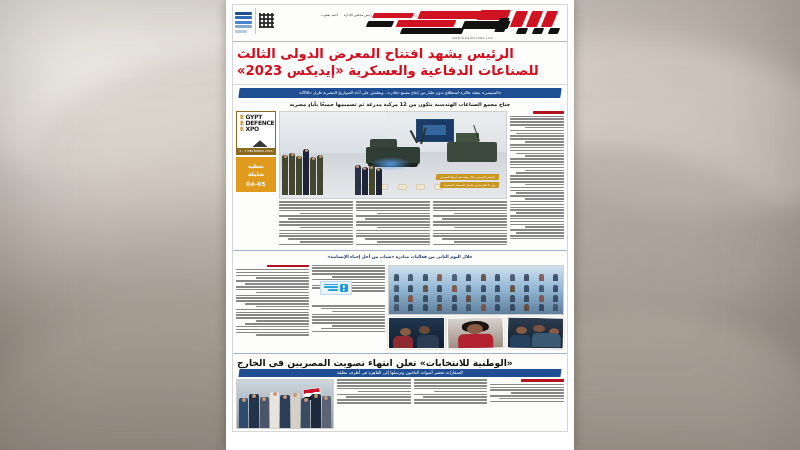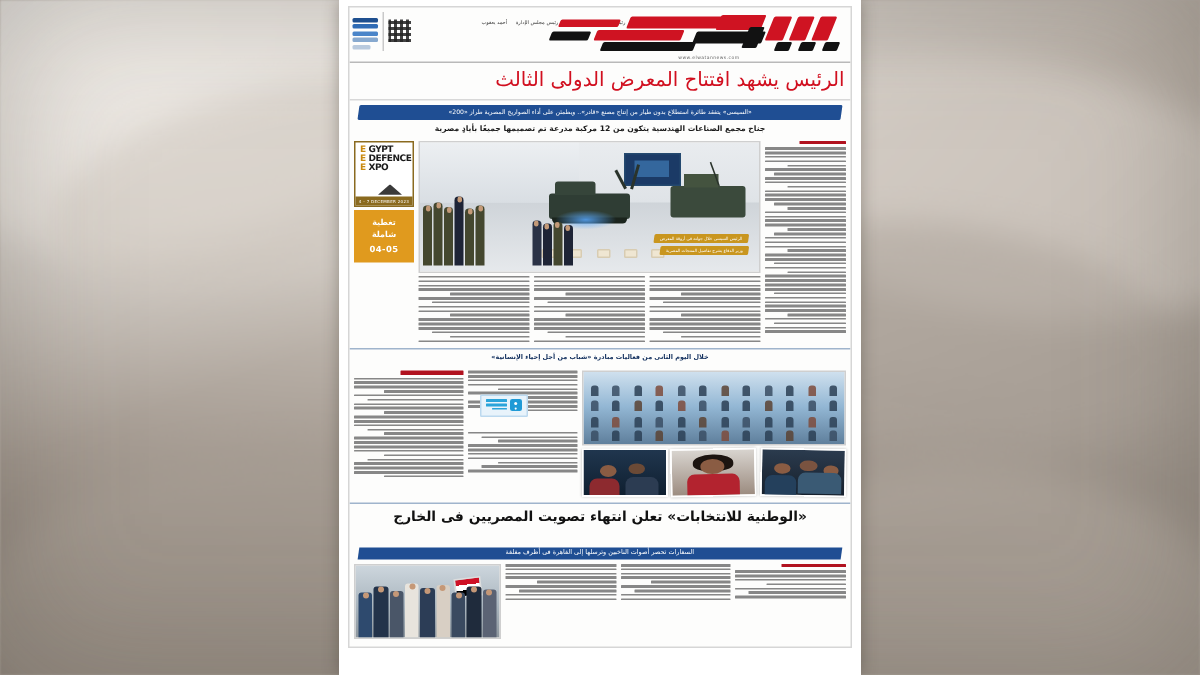--- a/index.html
+++ b/index.html
@@ -59,21 +59,21 @@
   .mh-words span{font-size:3.4px;color:#3a3a3a;letter-spacing:.2px;white-space:nowrap;}
   .logo{position:absolute;right:0px;top:4px;width:200px;height:30px;}
   .lg-bar{position:absolute;height:6px;border-radius:1px;transform:skewX(-22deg);}
   .lg-r{background:#cf1322;}
   .lg-k{background:#121212;}
   .mh-sub{position:absolute;right:74px;bottom:-1px;font-size:3px;color:#666;letter-spacing:.3px;}
 
   
   .hl-wrap{border-top:1.6px solid #b9b9b9;border-bottom:1px solid #d8d8d8;padding:3px 4px 4px;}
   .hl{
-    direction:rtl;text-align:right;color:#d10f1f;font-weight:normal;
+    direction:rtl;text-align:left;color:#d10f1f;font-weight:bold;
     font-size:13.2px;line-height:1.32;letter-spacing:-0.2px;
     font-family:"DejaVu Sans","Liberation Sans",sans-serif;
   }
   
   .kicker{
     margin:3px 6px 0;background:#1f4e93;color:#fff;direction:rtl;text-align:center;
     font-size:4.1px;line-height:1.9;padding:1px 6px;border-radius:1px;
     transform:skewX(-8deg);
   }
   .kicker span{display:inline-block;transform:skewX(8deg);white-space:nowrap;}
@@ -178,22 +178,22 @@
     background:#e8f3fb;border:.6px solid #bcd9ef;padding:2px 3px;border-radius:1px;
   }
   .fl-box{width:8px;height:8px;background:#1f9ad6;border-radius:1.5px;position:relative;}
   .fl-box:after{content:"";position:absolute;left:50%;top:18%;transform:translateX(-50%);
     width:2.4px;height:2.4px;border-radius:50%;background:#fff;box-shadow:0 3.4px 0 -.3px #fff;}
   .fl-txt i{display:block;width:14px;height:1.6px;background:#2aa4da;margin-bottom:1.2px;border-radius:.4px;}
   .fl-txt i:last-child{width:10px;}
 
   
   .sec3-hl{
-    direction:rtl;text-align:center;color:#111;font-weight:bold;
-    font-size:9.2px;line-height:1.3;padding:3px 4px 14px;letter-spacing:-.2px;
+    direction:rtl;text-align:left;color:#111;font-weight:bold;
+    font-size:9.2px;line-height:1.3;padding:3px 4px 0;letter-spacing:-.2px;
   }
   .blue-bar{
     margin:0 6px;background:#1f4e93;color:#fff;direction:rtl;text-align:center;
     font-size:4.3px;padding:1.4px 6px;transform:skewX(-8deg);
   }
   .blue-bar span{display:inline-block;transform:skewX(8deg);white-space:nowrap;}
   .sec3-body{display:flex;gap:3px;padding:3px 3px 2px;}
   .ph-rally{position:relative;width:96px;height:48px;flex:none;overflow:hidden;border:.5px solid #cfcfcf;
     background:linear-gradient(#cdd6dd,#aab6bf 55%,#8d969d 100%);}
   .rally-people{position:absolute;bottom:0;left:0;right:0;display:flex;align-items:flex-end;gap:1px;padding:0 2px;}
@@ -253,20 +253,21 @@
         <div class="lg-bar lg-r" style="left:177px;top:2px;width:11px;height:16px;"></div>
         <div class="lg-bar lg-k" style="left:150px;top:19px;width:10px;height:6px;"></div>
         <div class="lg-bar lg-k" style="left:166px;top:19px;width:10px;height:6px;"></div>
         <div class="lg-bar lg-k" style="left:182px;top:19px;width:10px;height:6px;"></div>
         <div class="mh-sub">www.elwatannews.com</div>
       </div>
     </div>
 
     <div class="hl-wrap">
       <div class="hl">الرئيس يشهد افتتاح المعرض الدولى الثالث</div>
+      <div class="hl">للصناعات الدفاعية والعسكرية «إيديكس 2023»</div>
     </div>
     <div class="kicker">
       <span>«السيسى» يتفقد طائرة استطلاع بدون طيار من إنتاج مصنع «قادر».. ويطمئن على أداء الصواريخ المصرية طراز «200»</span>
     </div>
     <div class="deck">جناح مجمع الصناعات الهندسية يتكون من 12 مركبة مدرعة تم تصميمها جميعًا بأيادٍ مصرية</div>
 
     <div class="sec1">
 
       <div class="col-logo">
         <div class="edex">

